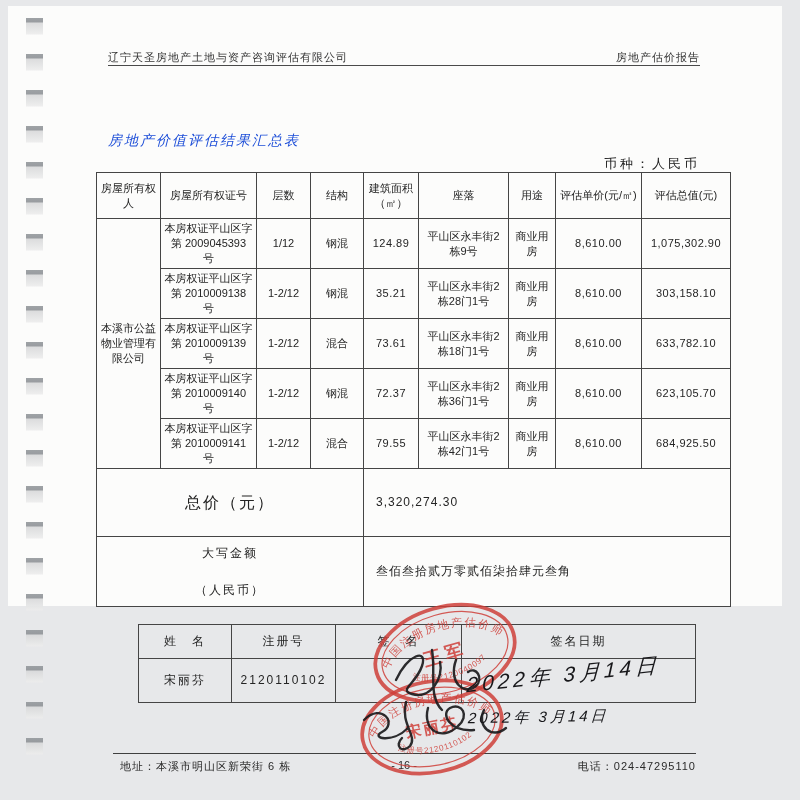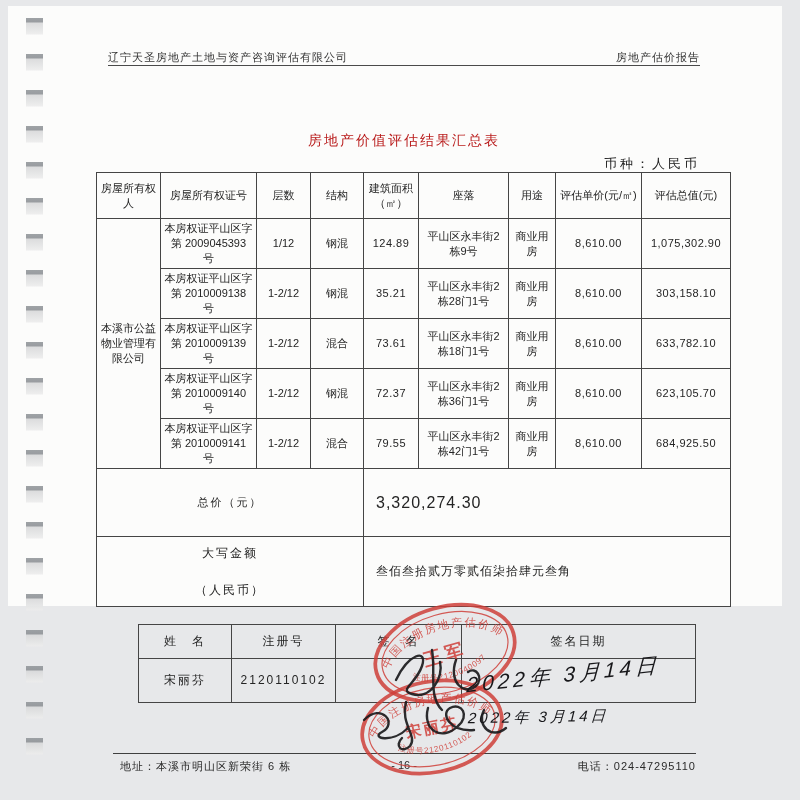--- a/index.html
+++ b/index.html
@@ -22,21 +22,21 @@
   }
   .hdr-company{position:absolute;left:100px;top:44px;font-size:11px;letter-spacing:1px;color:#333;}
   .hdr-report{position:absolute;top:44px;left:592px;width:100px;text-align:right;font-size:11px;letter-spacing:1px;color:#333;}
   .hdr-rule{position:absolute;left:100px;top:59px;width:592px;height:0;border-top:1.4px solid #4a4a4a;}
   .intro{
     position:absolute;left:100px;top:72px;width:592px;
     font-size:14.5px;line-height:30px;letter-spacing:1.5px;color:#1f1f1f;
     text-align:justify;
   }
   .intro b{font-weight:bold;}
-  .tbl-title{position:absolute;left:100px;top:126px;width:592px;text-align:center;font-size:14px;letter-spacing:2px;color:#b91c1c;}
+  .tbl-title{position:absolute;left:100px;top:126px;width:592px;text-align:left;font-size:14px;letter-spacing:2px;color:#1d4ed8;font-style:italic;}
   .currency{position:absolute;left:492px;top:149px;width:200px;text-align:right;font-size:13px;letter-spacing:3px;color:#222;}
 
   table{border-collapse:collapse;table-layout:fixed;}
   td,th{border:1px solid #454545;font-weight:normal;text-align:center;vertical-align:middle;
         font-size:11px;line-height:15px;color:#242424;padding:2px 3px;word-break:break-all;}
   .main-table{position:absolute;left:88px;top:166px;width:634px;border:1.6px solid #3c3c3c;padding-left:24px;}
   .main-table tr.hrow{height:46px;}
   .main-table tr.drow{height:47px;}
   .main-table tr.trow{height:68px;}
   .main-table tr.crow{height:70px;}
@@ -152,22 +152,22 @@
       <td>本房权证平山区字第 2010009141 号</td>
       <td>1-2/12</td>
       <td>混合</td>
       <td class="num">79.55</td>
       <td>平山区永丰街2栋42门1号</td>
       <td>商业用房</td>
       <td class="num">8,610.00</td>
       <td class="num">684,925.50</td>
     </tr>
     <tr class="trow">
-      <td colspan="4" style="font-size:11px;letter-spacing:2px;">总价（元）</td>
-      <td colspan="5" class="val-left num" style="font-size:16px;margin-top:7px;">3,320,274.30</td>
+      <td colspan="4" style="font-size:16px;letter-spacing:2px;">总价（元）</td>
+      <td colspan="5" class="val-left num" style="font-size:12px;margin-top:7px;">3,320,274.30</td>
     </tr>
     <tr class="crow">
       <td colspan="4" style="font-size:12px;letter-spacing:2px;">
         <div>大写金额</div>
         <div style="margin-top:22px;">（人民币）</div>
       </td>
       <td colspan="5" class="val-left" style="font-size:12px;">叁佰叁拾贰万零贰佰柒拾肆元叁角</td>
     </tr>
   </tbody>
     </table>

